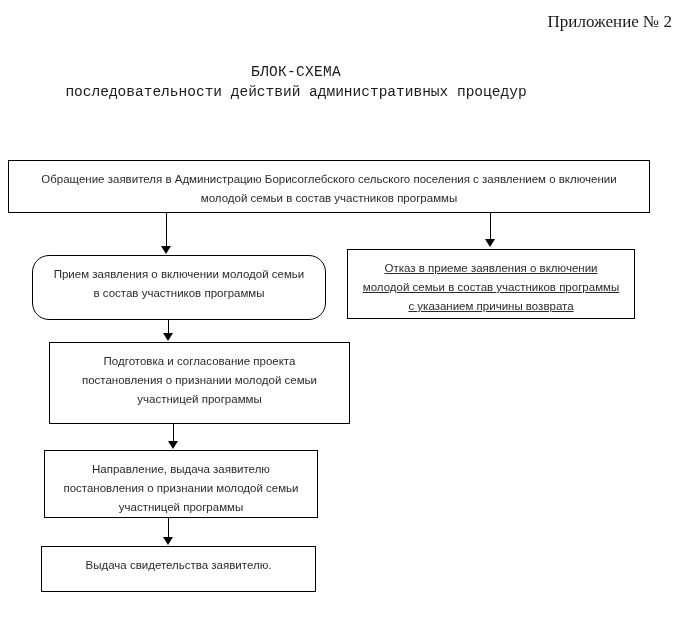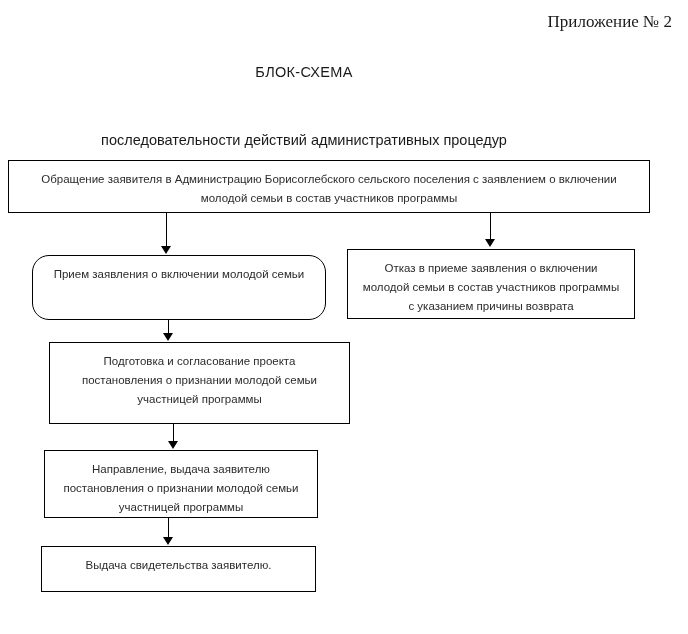--- a/index.html
+++ b/index.html
@@ -37,38 +37,37 @@
     line-height: 19px;
     color: #1a1a1a;
   }
   .header-line {
     display: block;
     white-space: nowrap;
   }
 
   .title-block {
     position: absolute;
-    left: 12px;
+    left: 4px;
     top: 62px;
     width: 584px;
     text-align: center;
-    font-family: Liberation Sans, sans-serif;
+    font-family: Liberation Mono, monospace;
     color: #1a1a1a;
   }
   .title-main {
     display: block;
     font-size: 14.5px;
     line-height: 20px;
     letter-spacing: 0.3px;
   }
   .title-sub {
     display: block;
     font-size: 14.5px;
     line-height: 20px;
-    margin-top: 48px;
   }
 
   
   .node {
     position: absolute;
     box-sizing: border-box;
     border: 1px solid #000000;
     background: #ffffff;
     display: flex;
     flex-direction: column;
@@ -83,21 +82,21 @@
     white-space: nowrap;
   }
   .node-body {
     width: 100%;
     padding-top: 9px;
   }
 
   
   #node-intake     { left: 8px;   top: 160px; width: 642px; height: 53px; }
   #node-accept     { left: 32px;  top: 255px; width: 294px; height: 65px; border-radius: 17px; }
-  #node-reject     { left: 347px; top: 249px; width: 288px; height: 70px; }
+  #node-reject     { left: 347px; top: 249px; width: 288px; height: 70px; text-decoration: underline; }
   #node-prepare    { left: 49px;  top: 342px; width: 301px; height: 82px; }
   #node-issue-res  { left: 44px;  top: 450px; width: 274px; height: 68px; }
   #node-certificate{ left: 41px;  top: 546px; width: 275px; height: 46px; }
 
   
   .arrow {
     position: absolute;
     width: 11px;
   }
   .arrow .shaft {
@@ -164,20 +163,21 @@
   </div>
 
   <div class="arrow" id="arrow-intake-reject">
     <div class="shaft"></div>
     <div class="head"></div>
   </div>
 
   <div class="node" id="node-accept">
     <div class="node-body">
       <span class="txt">Прием заявления о включении молодой семьи</span>
+      <span class="txt">в состав участников программы</span>
     </div>
   </div>
 
   <div class="node" id="node-reject">
     <div class="node-body">
       <span class="txt">Отказ в приеме заявления о включении</span>
       <span class="txt">молодой семьи в состав участников программы</span>
       <span class="txt">с указанием причины возврата</span>
     </div>
   </div>

